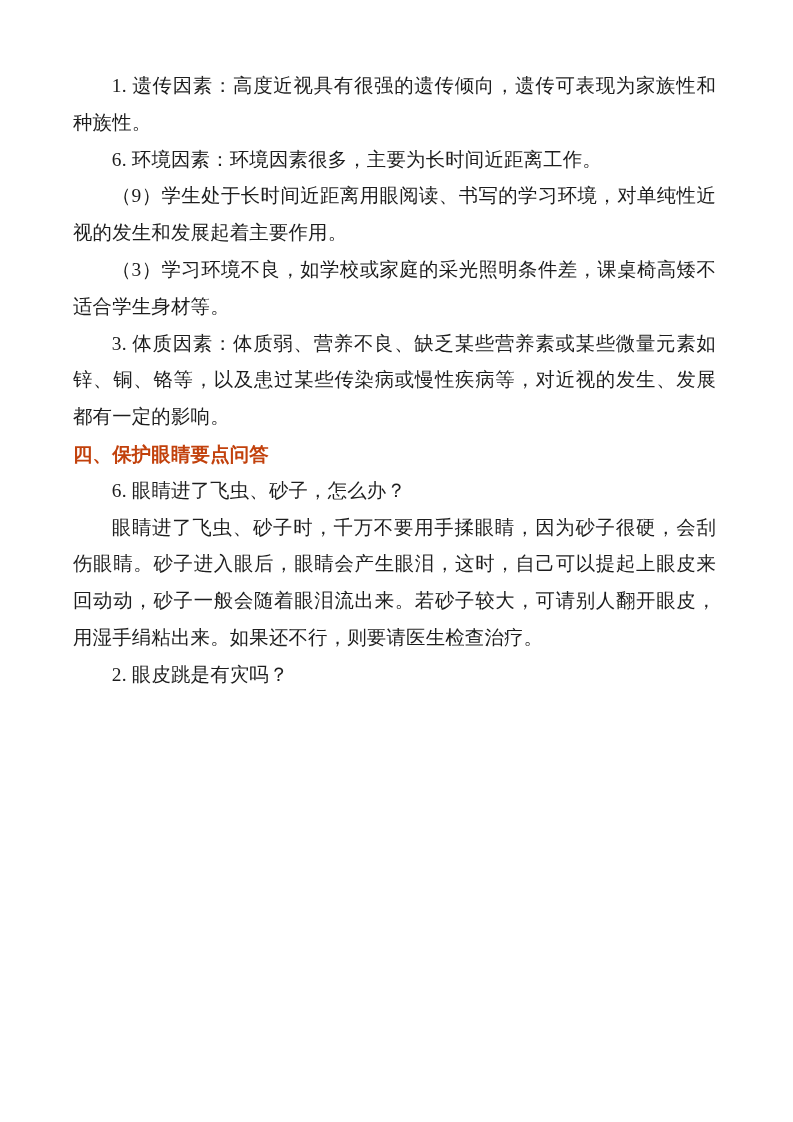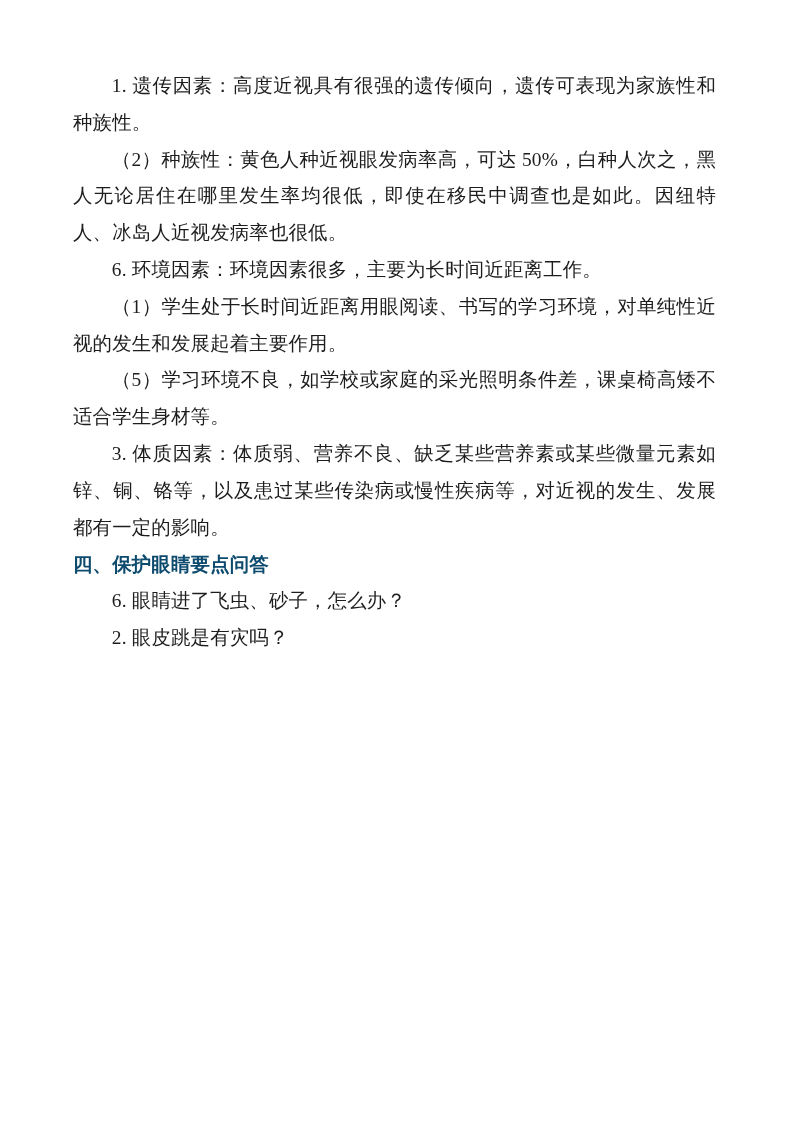--- a/index.html
+++ b/index.html
@@ -27,31 +27,31 @@
     color: #1d1d1d;
     text-align: justify;
     text-align-last: left;
     text-indent: 2em;
     letter-spacing: 0.2px;
   }
   .doc p.heading {
     font-family: "Liberation Sans", "DejaVu Sans", sans-serif;
     font-weight: bold;
     text-indent: 0;
-    color: #0c4a6e;
+    color: #c2410c;
   }
 </style>
 </head>
 <body>
 
 <div class="page">
   <div class="doc">
     <p>1. 遗传因素：高度近视具有很强的遗传倾向，遗传可表现为家族性和种族性。</p>
-    <p>（2）种族性：黄色人种近视眼发病率高，可达 50%，白种人次之，黑人无论居住在哪里发生率均很低，即使在移民中调查也是如此。因纽特人、冰岛人近视发病率也很低。</p>
     <p>6. 环境因素：环境因素很多，主要为长时间近距离工作。</p>
-    <p>（1）学生处于长时间近距离用眼阅读、书写的学习环境，对单纯性近视的发生和发展起着主要作用。</p>
-    <p>（5）学习环境不良，如学校或家庭的采光照明条件差，课桌椅高矮不适合学生身材等。</p>
+    <p>（9）学生处于长时间近距离用眼阅读、书写的学习环境，对单纯性近视的发生和发展起着主要作用。</p>
+    <p>（3）学习环境不良，如学校或家庭的采光照明条件差，课桌椅高矮不适合学生身材等。</p>
     <p>3. 体质因素：体质弱、营养不良、缺乏某些营养素或某些微量元素如锌、铜、铬等，以及患过某些传染病或慢性疾病等，对近视的发生、发展都有一定的影响。</p>
     <p class="heading">四、保护眼睛要点问答</p>
     <p>6. 眼睛进了飞虫、砂子，怎么办？</p>
+    <p>眼睛进了飞虫、砂子时，千万不要用手揉眼睛，因为砂子很硬，会刮伤眼睛。砂子进入眼后，眼睛会产生眼泪，这时，自己可以提起上眼皮来回动动，砂子一般会随着眼泪流出来。若砂子较大，可请别人翻开眼皮，用湿手绢粘出来。如果还不行，则要请医生检查治疗。</p>
     <p>2. 眼皮跳是有灾吗？</p>
   </div>
 </div>
 
 </body></html>

